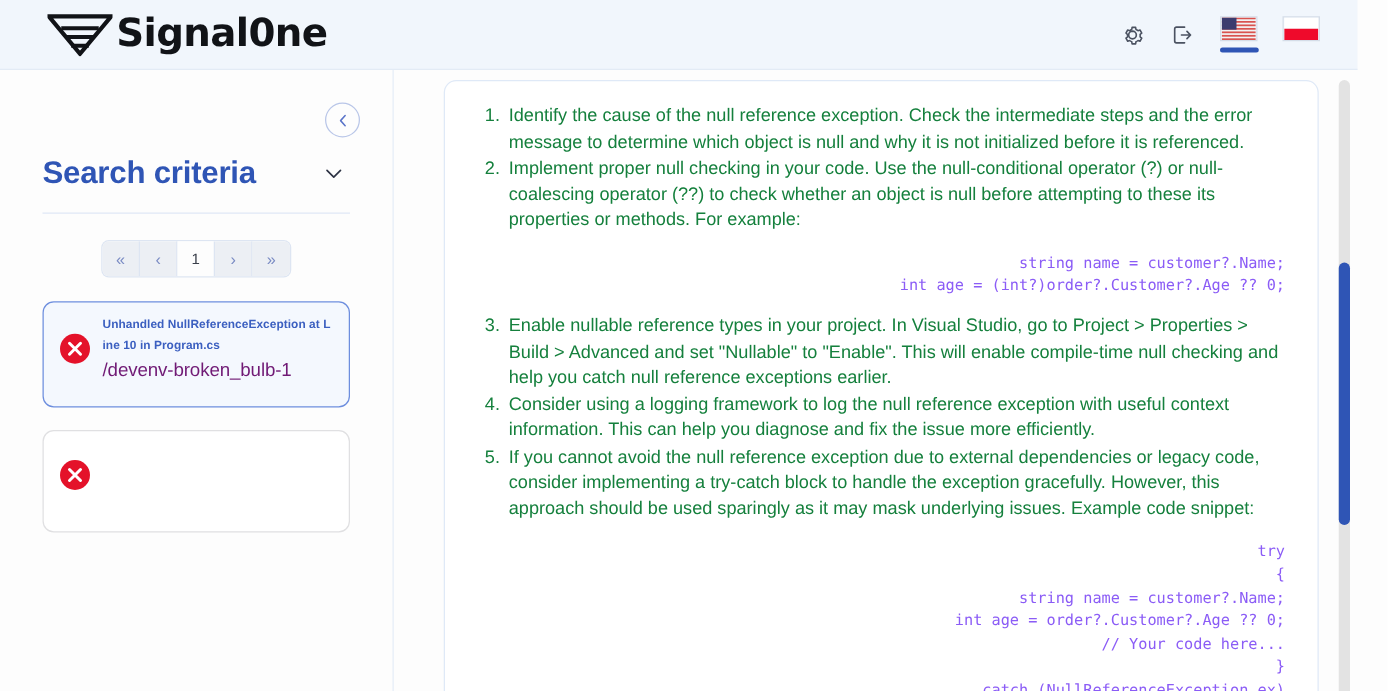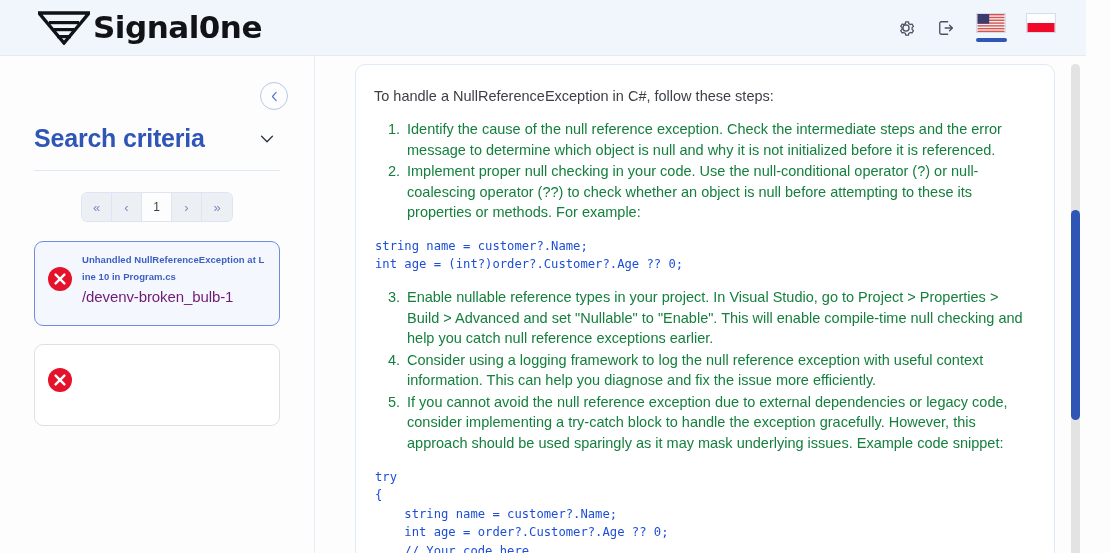--- a/index.html
+++ b/index.html
@@ -132,25 +132,26 @@
     font-size: 14.5px; color: #3b3f46; line-height: 1.45;
     margin: 3px 0 12px 0;
   }
   ol.steps {
     margin: 0 0 0 0; padding-left: 30px;
     font-size: 14.5px; color: #15803d; line-height: 1.42;
   }
   ol.steps li { margin-bottom: 1px; padding-left: 3px; }
   .code {
     font-family: "DejaVu Sans Mono", monospace;
-    font-size: 12.2px; color: #1d4ed8;
+    font-size: 12.2px; color: #8b5cf6;
     line-height: 1.52;
     white-space: pre;
     margin: 14px 0 13px 0;
     padding-left: 1px;
+    text-align: right;
   }
   .code.tail { margin-bottom: 0; }
 
   
   .scroll-track {
     position: absolute; right: 30px; top: 8px;
     width: 9px; height: 545px;
     background: #e3e3e3; border-radius: 5px;
   }
   .scroll-thumb {
@@ -262,21 +263,20 @@
           <div class="card-body">
           </div>
         </div>
 
       </div>
     </div>
 
     <div class="main">
       <div class="content-card">
 
-        <p class="intro">To handle a NullReferenceException in C#, follow these steps:</p>
 
         <ol class="steps" start="1">
           <li>Identify the cause of the null reference exception. Check the intermediate steps and the error message to determine which object is null and why it is not initialized before it is referenced.</li>
           <li>Implement proper null checking in your code. Use the null-conditional operator (?) or null-coalescing operator (??) to check whether an object is null before attempting to these its properties or methods. For example:</li>
         </ol>
 
         <div class="code">string name = customer?.Name;
 int age = (int?)order?.Customer?.Age ?? 0;</div>
 
         <ol class="steps" start="3">

